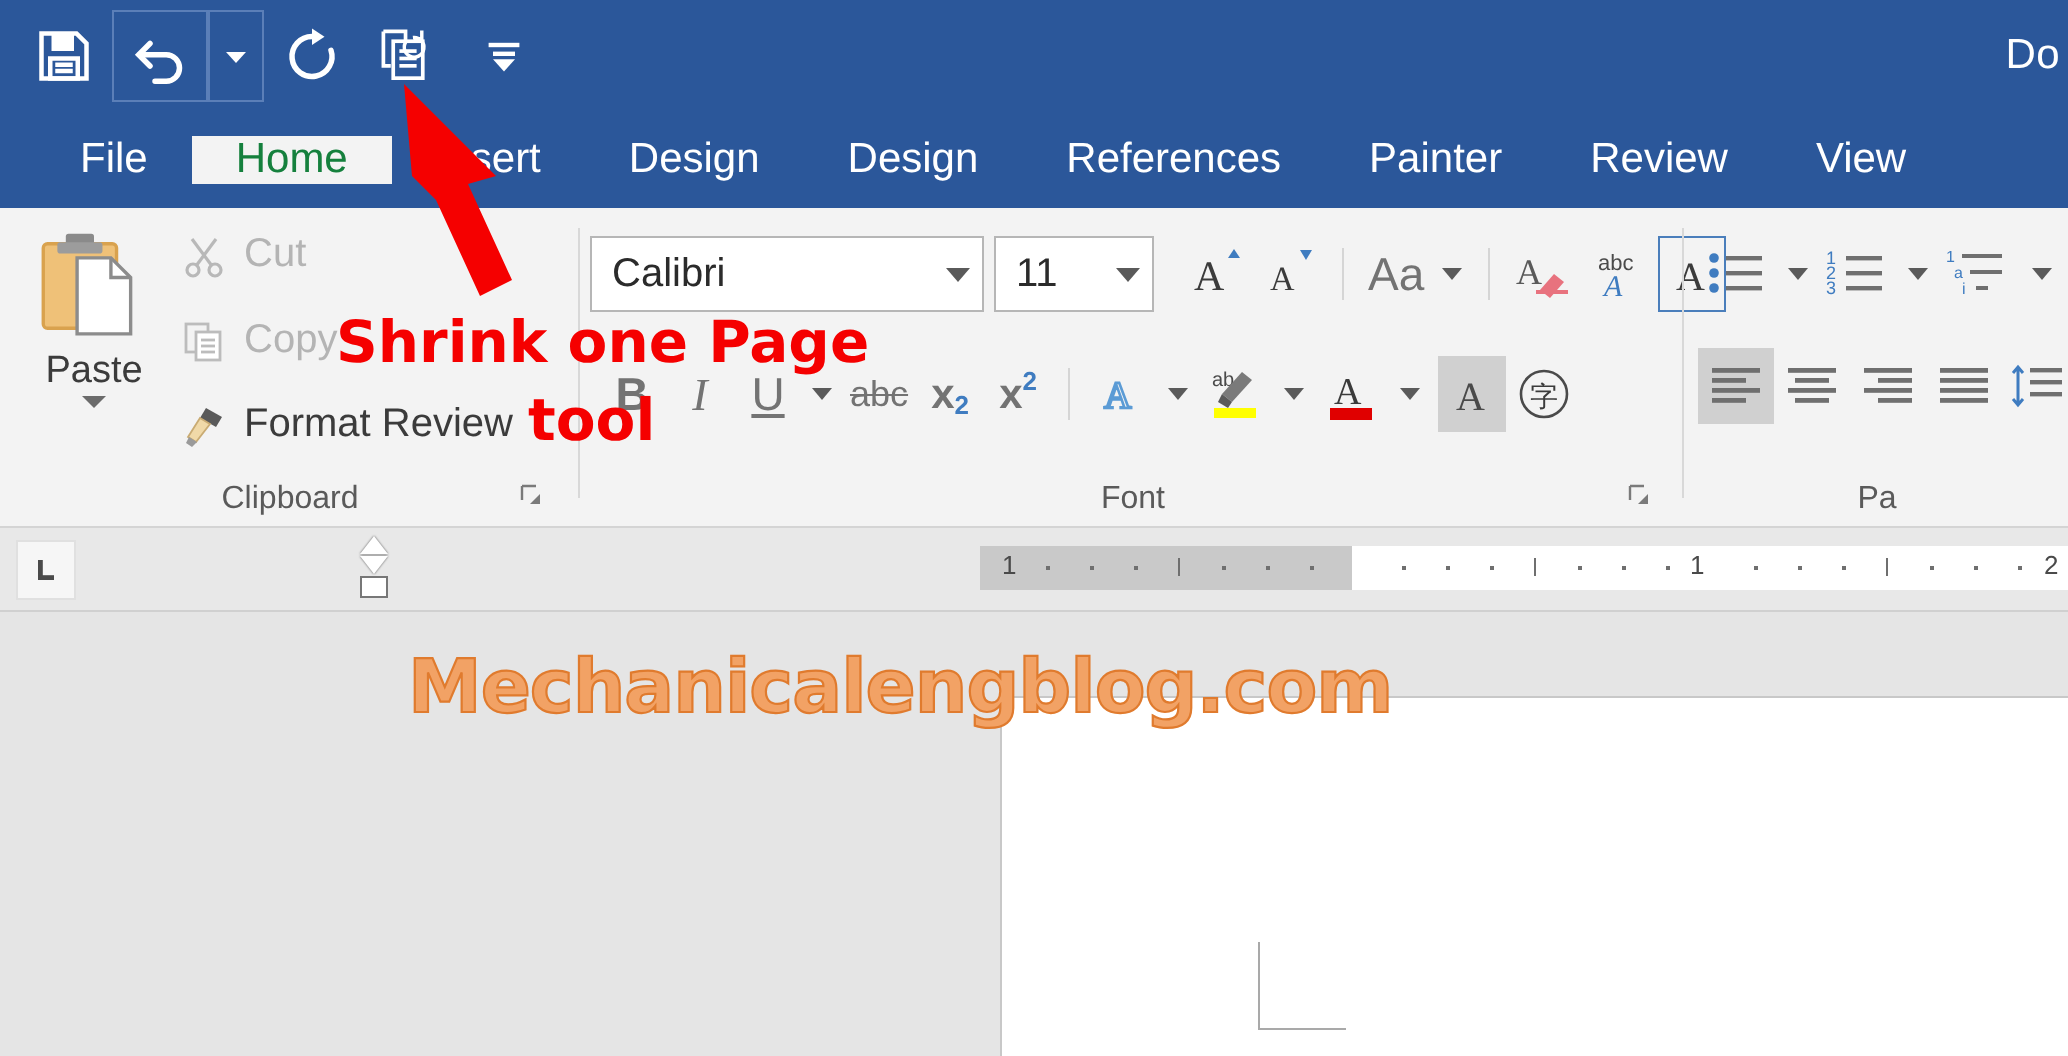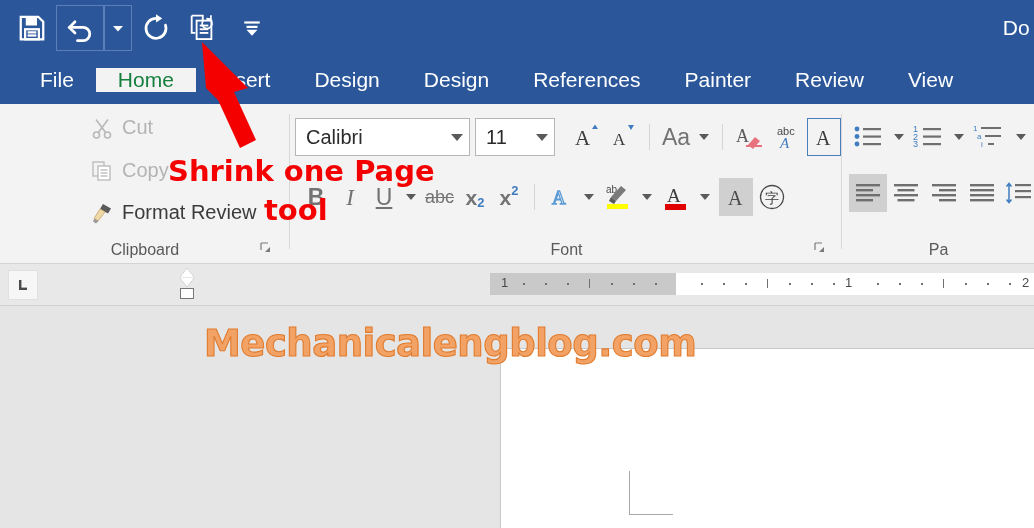--- a/index.html
+++ b/index.html
@@ -178,21 +178,21 @@
     align-items: center;
     box-sizing: border-box;
     padding: 0 6px 0 10px;
   }
   .combo .val {
     font-size: 20px;
     color: #2b2b2b;
     flex: 1;
     white-space: nowrap;
   }
-  #font-name-combo { width: 175px; margin-left: 4px; }
+  #font-name-combo { width: 197px; margin-left: 4px; }
   #font-size-combo { width: 80px; margin-left: 5px; }
   .combo-caret {
     width: 0; height: 0;
     border-left: 6px solid transparent;
     border-right: 6px solid transparent;
     border-top: 7px solid #5a5a5a;
     margin-left: 6px;
   }
   .ico-btn {
     height: 38px;
@@ -436,20 +436,31 @@
     <div class="tab">Painter</div>
     <div class="tab">Review</div>
     <div class="tab">View</div>
   </div>
 </div>
 
 <div class="ribbon">
 
   <div class="grp" id="grp-clipboard">
 
+    <div class="paste-btn">
+      <svg width="62" height="62" viewBox="0 0 44 44">
+        <rect x="4" y="7" width="26" height="30" rx="1.5" fill="#efc178" stroke="#d9a24e" stroke-width="1.2"></rect>
+        <rect x="12" y="3.5" width="10" height="6" rx="1" fill="#8a8a8a"></rect>
+        <rect x="9" y="6.5" width="16" height="4" rx="1" fill="#9c9c9c"></rect>
+        <path d="M16 12 h12 l7 7 v20 h-19 z" fill="#ffffff" stroke="#8c8c8c" stroke-width="1.2"></path>
+        <path d="M28 12 v7 h7" fill="none" stroke="#8c8c8c" stroke-width="1.2"></path>
+      </svg>
+      <div class="paste-label">Paste</div>
+      <div class="caret-down"></div>
+    </div>
 
     <div class="cb-item" id="cb-cut">
       <svg width="24" height="24" viewBox="0 0 24 24" fill="none" stroke="#b8b8b8" stroke-width="1.6">
         <line x1="6" y1="3.5" x2="16" y2="17"></line>
         <line x1="18" y1="3.5" x2="8" y2="17"></line>
         <circle cx="6.5" cy="19" r="3"></circle>
         <circle cx="17.5" cy="19" r="3"></circle>
       </svg>
       <span>Cut</span>
     </div>

